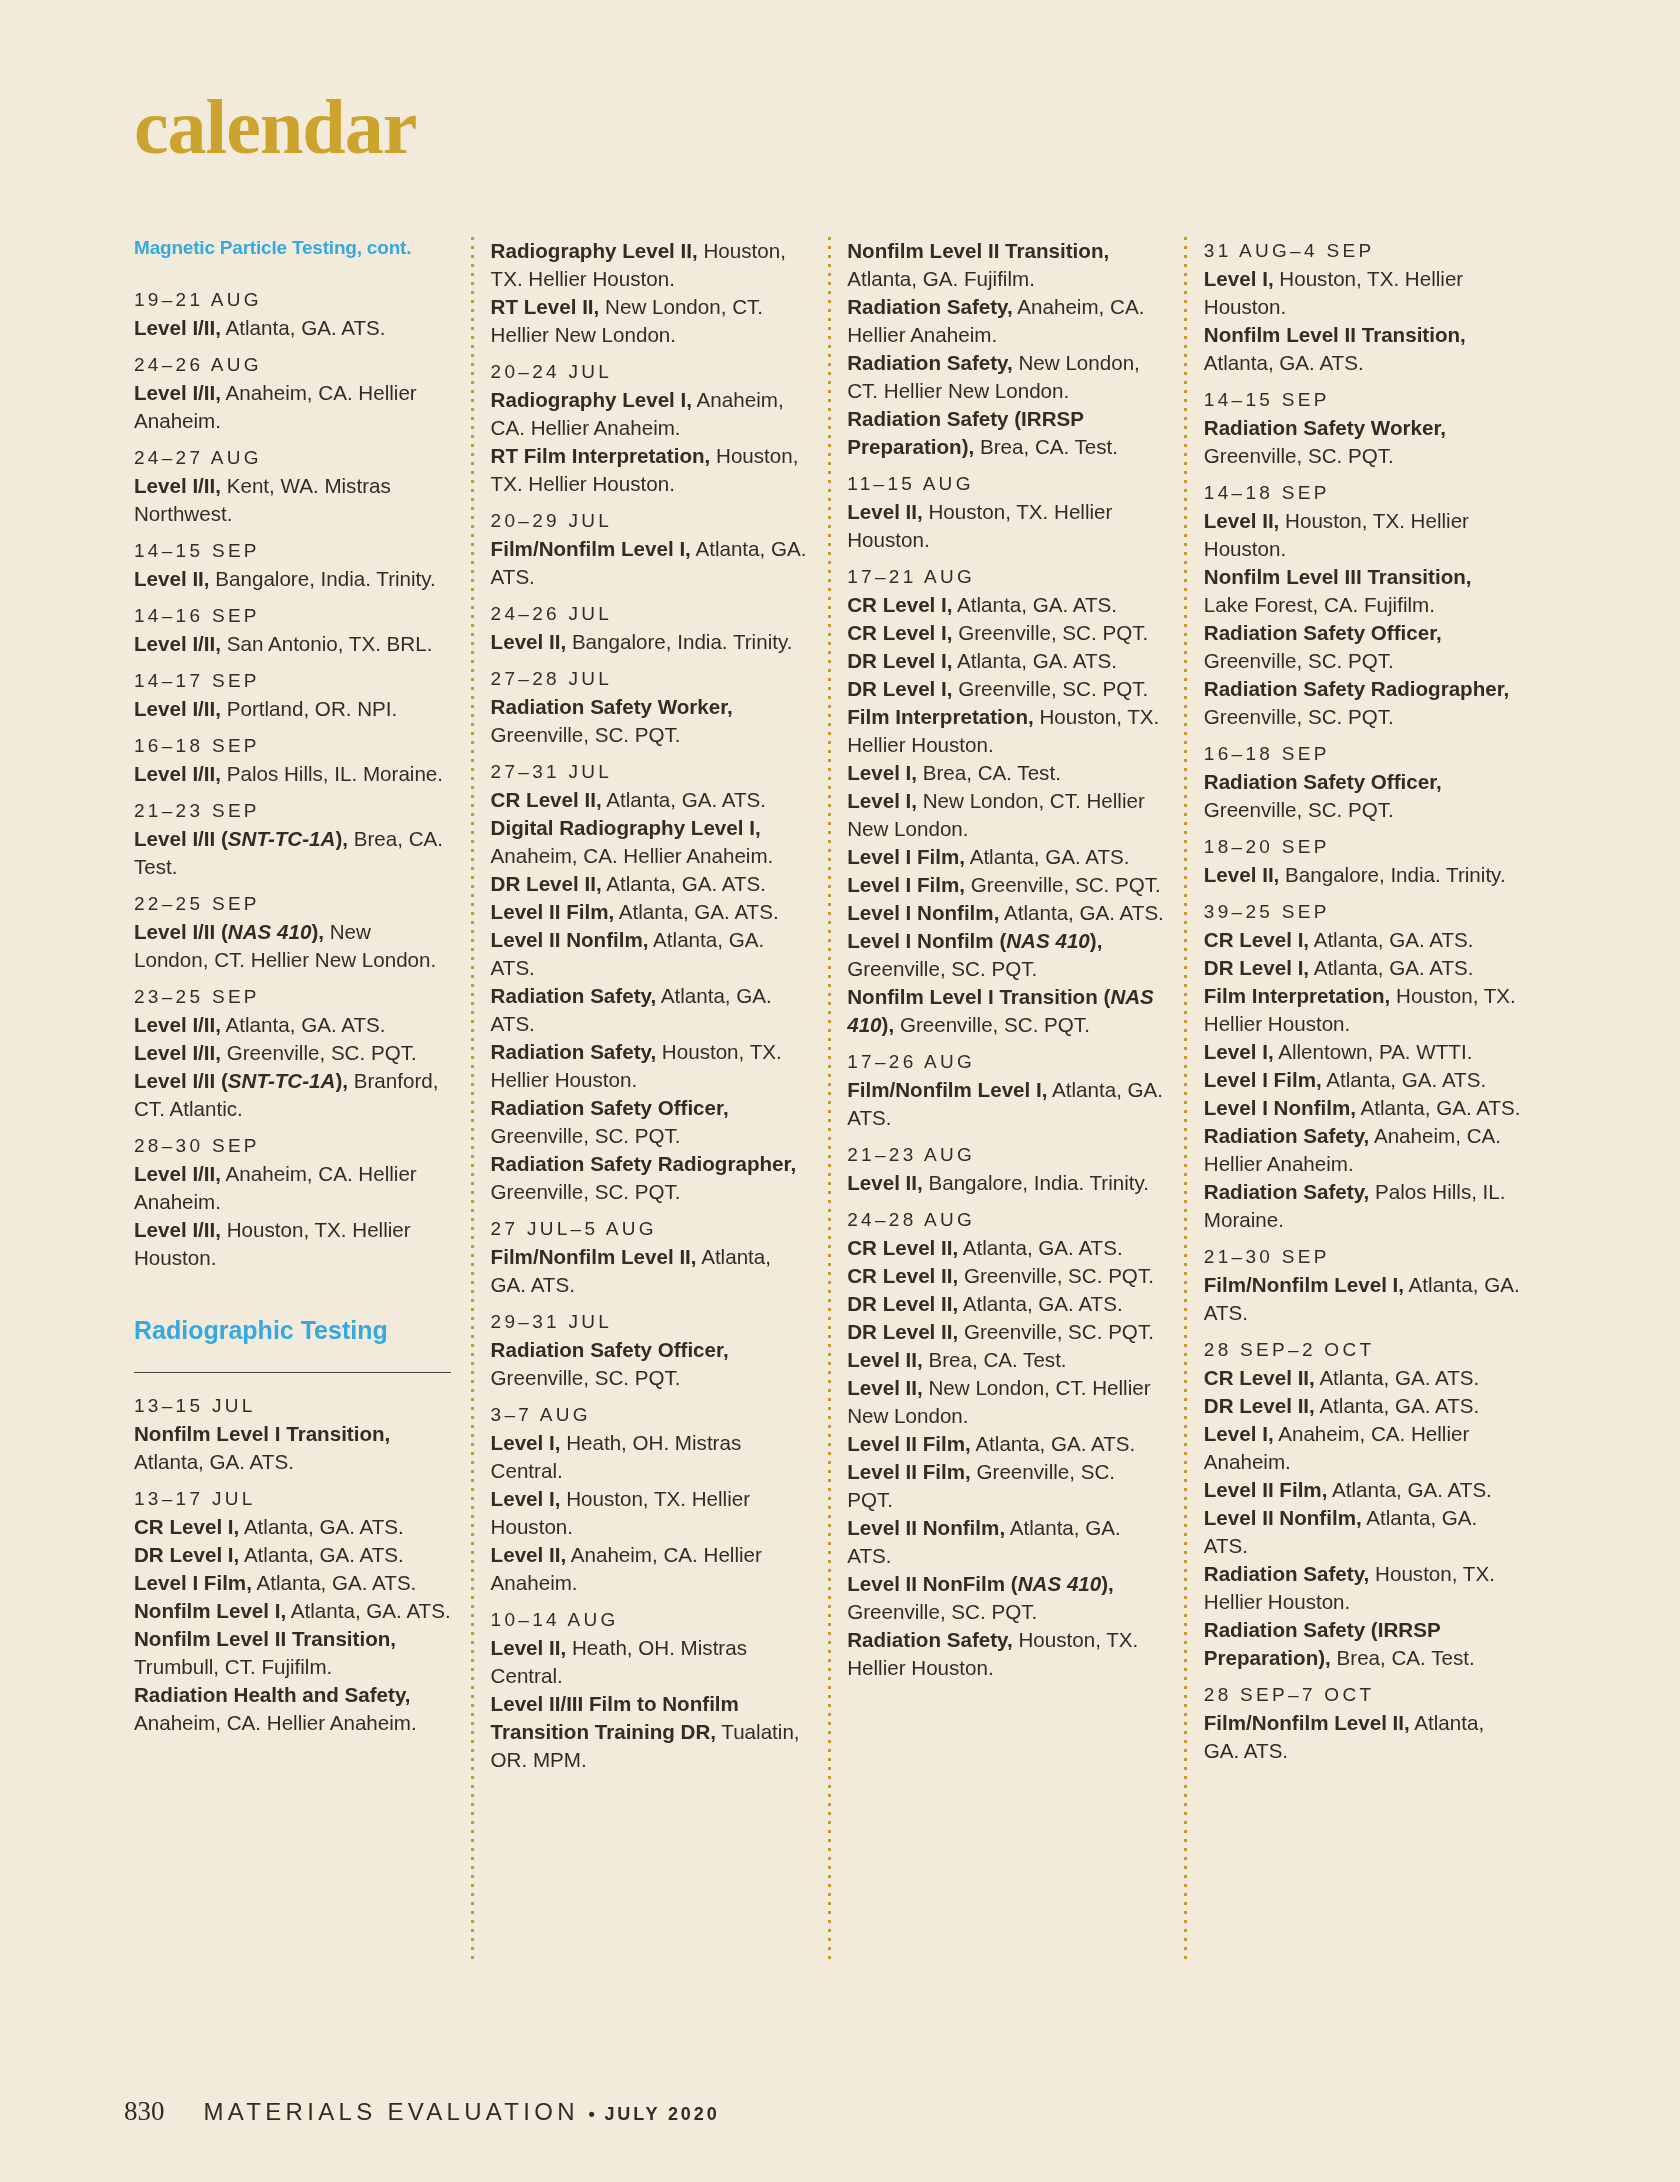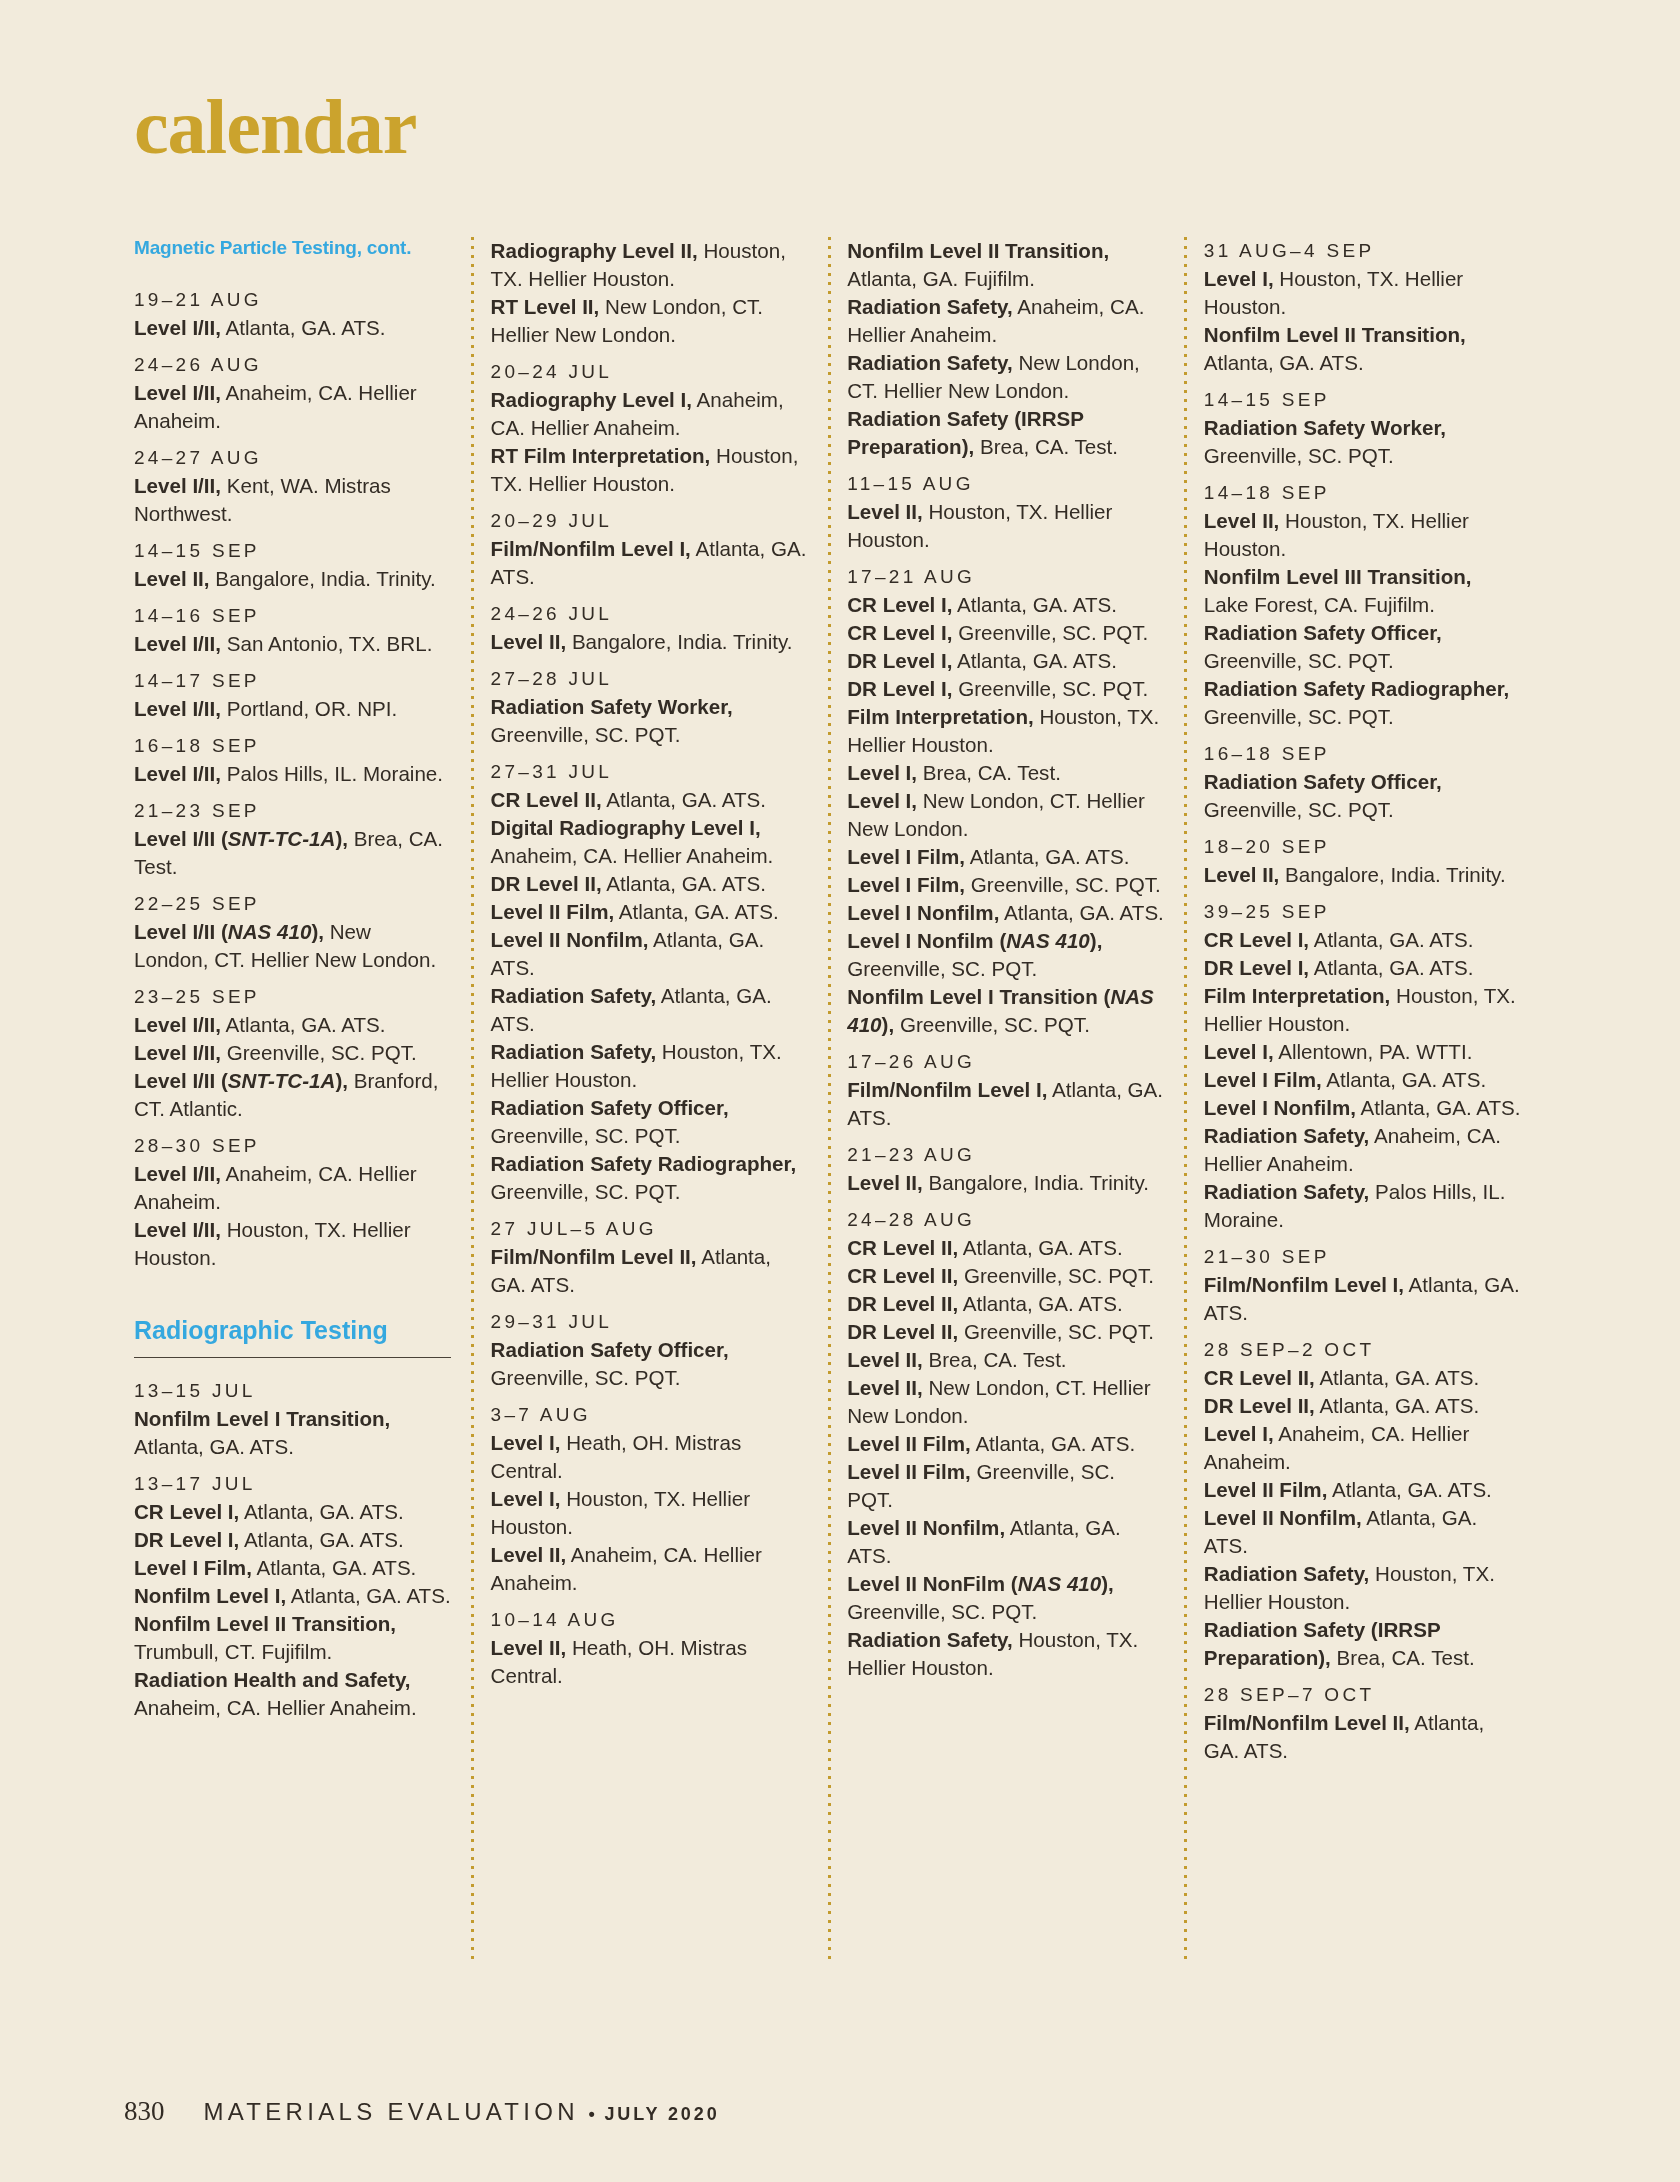--- a/index.html
+++ b/index.html
@@ -32,21 +32,21 @@
   }
   .sec{
     margin:0 0 27px 0;
     color:#35a8df;
     font-weight:700;
     white-space:nowrap;
   }
   .sec.small{font-size:19px;letter-spacing:-0.2px;}
   .sec.large{
     font-size:25px;margin-top:44px;margin-bottom:19px;
-    padding-bottom:12px;
+    padding-bottom:27px;
     border-bottom:1.9px solid #4a4238;
   }
   .group{margin-top:9px;}
   .group:first-child{margin-top:0;}
   .date{
     font-size:19px;
     letter-spacing:3.3px;
     line-height:28px;
     color:#332c25;
     white-space:nowrap;
@@ -190,20 +190,21 @@
         </div>
         <div class="group">
           <div class="date">3–7 AUG</div>
           <div class="item"><b>Level I,</b> Heath, OH. Mistras Central.</div>
           <div class="item"><b>Level I,</b> Houston, TX. Hellier Houston.</div>
           <div class="item"><b>Level II,</b> Anaheim, CA. Hellier Anaheim.</div>
         </div>
         <div class="group">
           <div class="date">10–14 AUG</div>
           <div class="item"><b>Level II,</b> Heath, OH. Mistras Central.</div>
+          <div class="item"><b>Level II/III Film to Nonfilm Transition Training DR,</b> Tualatin, OR. MPM.</div>
         </div>
       </div>
       <div class="vsep"></div>
       <div class="col">
         <div class="group">
           <div class="item"><b>Nonfilm Level II Transition,</b> Atlanta, GA. Fujifilm.</div>
           <div class="item"><b>Radiation Safety,</b> Anaheim, CA. Hellier Anaheim.</div>
           <div class="item"><b>Radiation Safety,</b> New London, CT. Hellier New London.</div>
           <div class="item"><b>Radiation Safety (IRRSP Preparation),</b> Brea, CA. Test.</div>
         </div>

